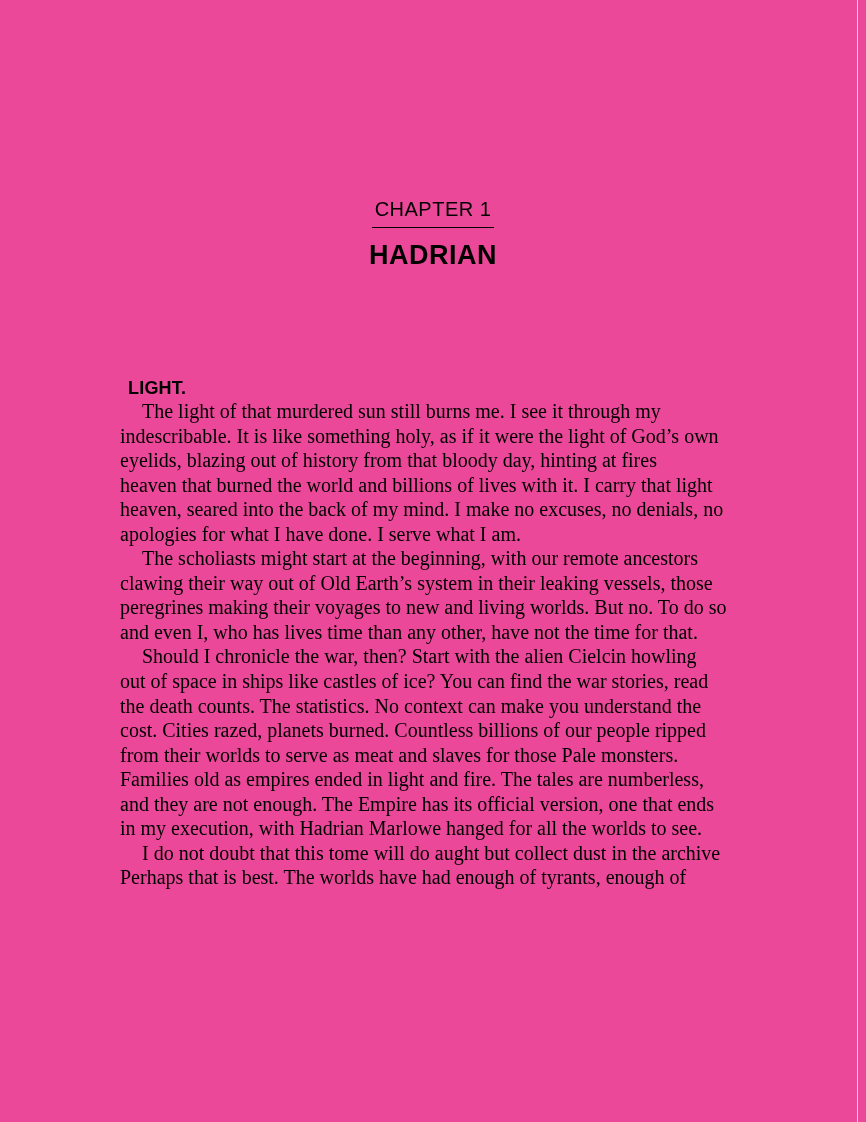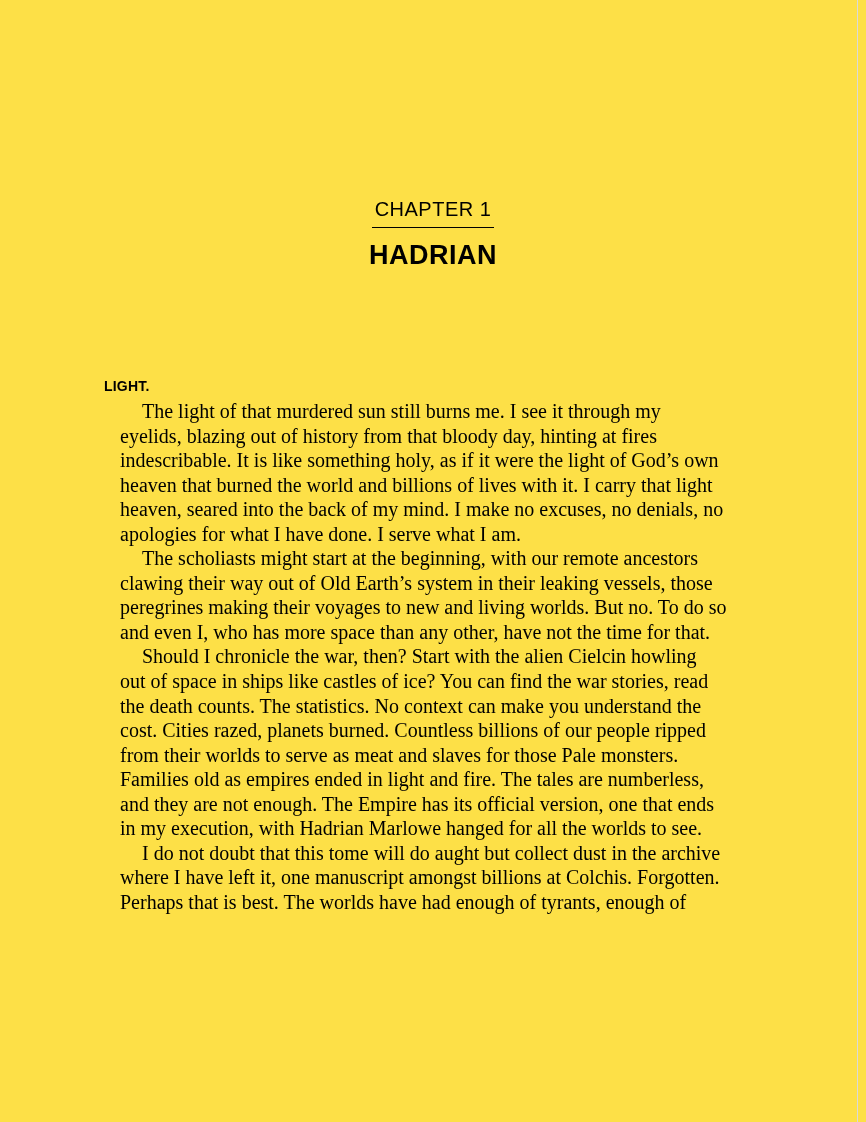--- a/index.html
+++ b/index.html
@@ -4,21 +4,21 @@
 <style>
   html, body {
     margin: 0;
     padding: 0;
     background: #ffffff;
   }
   .page {
     position: relative;
     width: 866px;
     height: 1122px;
-    background: #fde047;
+    background: #ec4899;
     overflow: hidden;
     font-family: "Liberation Serif", serif;
     color: var(--text-color, #000);
   }
   .right-divider {
     position: absolute;
     top: 0;
     bottom: 0;
     left: 857px;
     width: 1px;
@@ -48,23 +48,24 @@
     letter-spacing: 0.5px;
   }
   .text-column {
     position: absolute;
     left: 104px;
     top: 378px;
   }
   .lead-in {
     font-family: "Liberation Sans", sans-serif;
     font-weight: 700;
-    font-size: 14px;
+    font-size: 18px;
     letter-spacing: 0.2px;
     height: 21px;
+    margin-left: 24px;
   }
   .para {
     margin: 0;
     font-size: 20px;
     line-height: 24.55px;
   }
   .line {
     display: block;
     white-space: nowrap;
     margin-left: 16px;
@@ -82,45 +83,44 @@
   <header class="chapter-heading">
     <div class="chapter-label">CHAPTER 1</div>
     <h1 class="chapter-title">HADRIAN</h1>
   </header>
 
   <main class="text-column">
     <div class="lead-in">LIGHT.</div>
 
     <p class="para">
       <span class="line indent">The light of that murdered sun still burns me. I see it through my</span>
+      <span class="line">indescribable. It is like something holy, as if it were the light of God’s own</span>
       <span class="line">eyelids, blazing out of history from that bloody day, hinting at fires</span>
-      <span class="line">indescribable. It is like something holy, as if it were the light of God’s own</span>
       <span class="line">heaven that burned the world and billions of lives with it. I carry that light</span>
       <span class="line">heaven, seared into the back of my mind. I make no excuses, no denials, no</span>
       <span class="line">apologies for what I have done. I serve what I am.</span>
     </p>
 
     <p class="para">
       <span class="line indent">The scholiasts might start at the beginning, with our remote ancestors</span>
       <span class="line">clawing their way out of Old Earth’s system in their leaking vessels, those</span>
       <span class="line">peregrines making their voyages to new and living worlds. But no. To do so</span>
-      <span class="line">and even I, who has more space than any other, have not the time for that.</span>
+      <span class="line">and even I, who has lives time than any other, have not the time for that.</span>
     </p>
 
     <p class="para">
       <span class="line indent">Should I chronicle the war, then? Start with the alien Cielcin howling</span>
       <span class="line">out of space in ships like castles of ice? You can find the war stories, read</span>
       <span class="line">the death counts. The statistics. No context can make you understand the</span>
       <span class="line">cost. Cities razed, planets burned. Countless billions of our people ripped</span>
       <span class="line">from their worlds to serve as meat and slaves for those Pale monsters.</span>
       <span class="line">Families old as empires ended in light and fire. The tales are numberless,</span>
       <span class="line">and they are not enough. The Empire has its official version, one that ends</span>
       <span class="line">in my execution, with Hadrian Marlowe hanged for all the worlds to see.</span>
     </p>
 
     <p class="para">
       <span class="line indent">I do not doubt that this tome will do aught but collect dust in the archive</span>
-      <span class="line">where I have left it, one manuscript amongst billions at Colchis. Forgotten.</span>
       <span class="line">Perhaps that is best. The worlds have had enough of tyrants, enough of</span>
     </p>
 
   </main>
 </div>
 
 </body></html>

